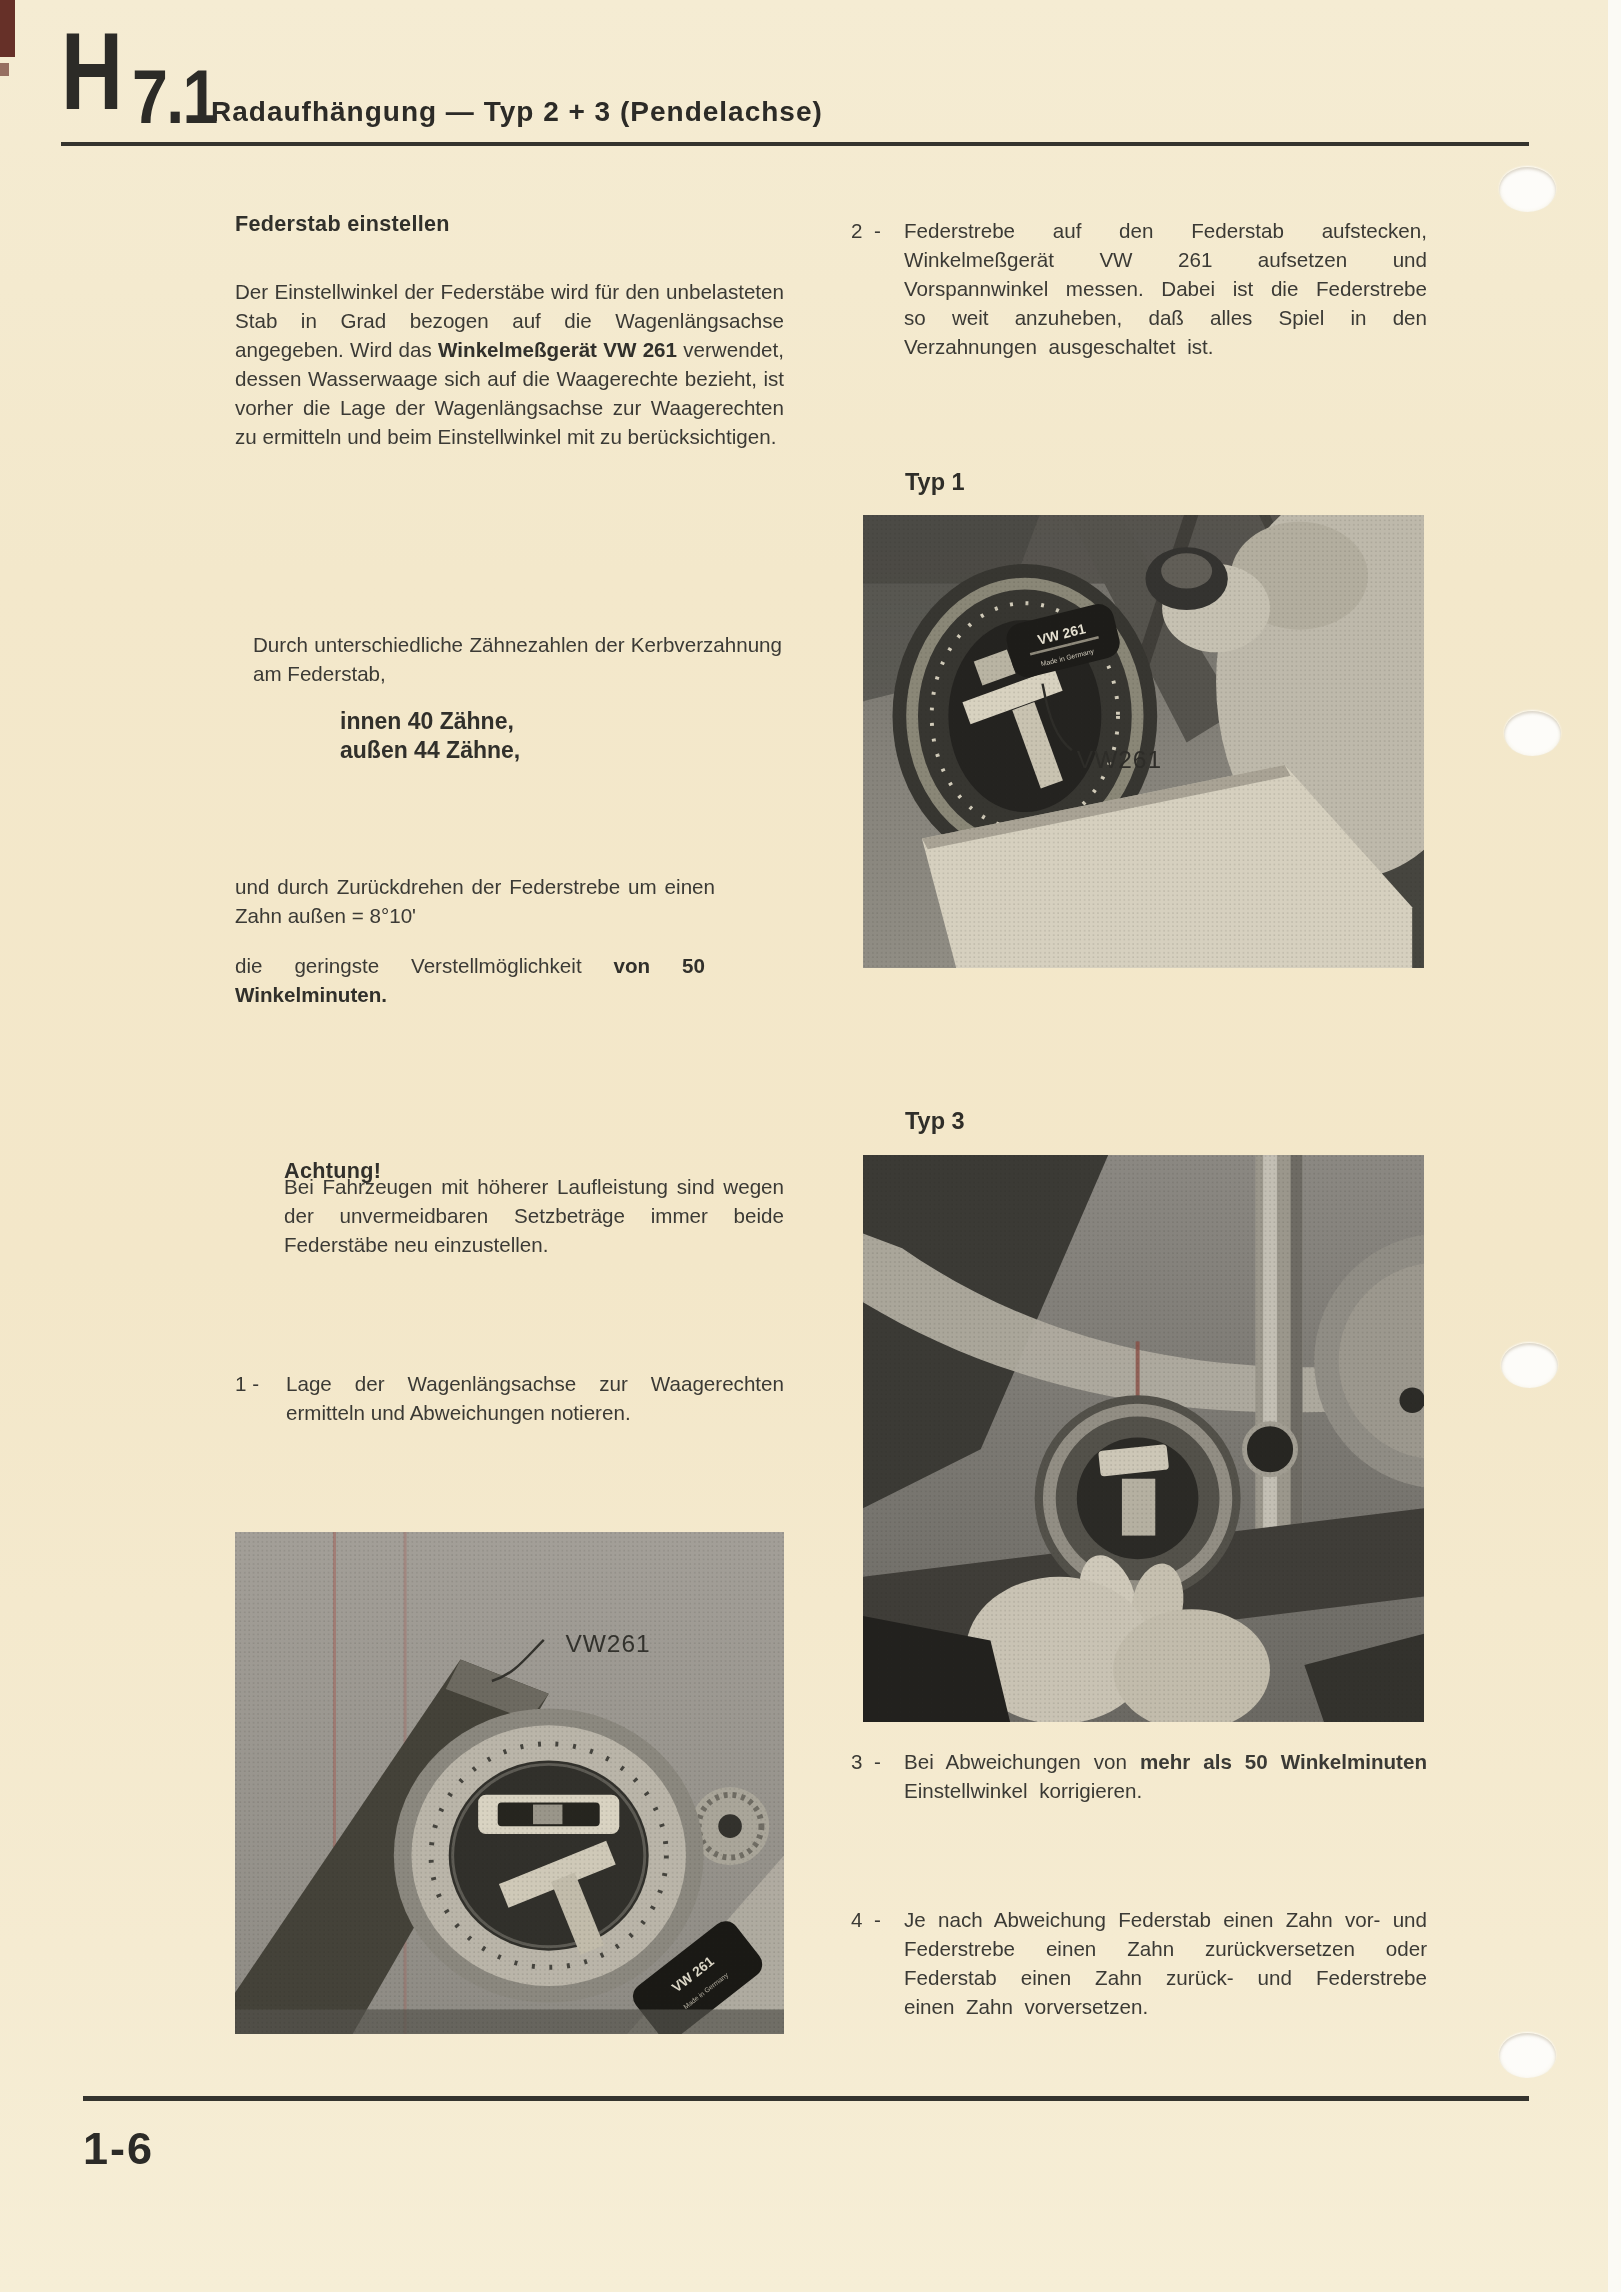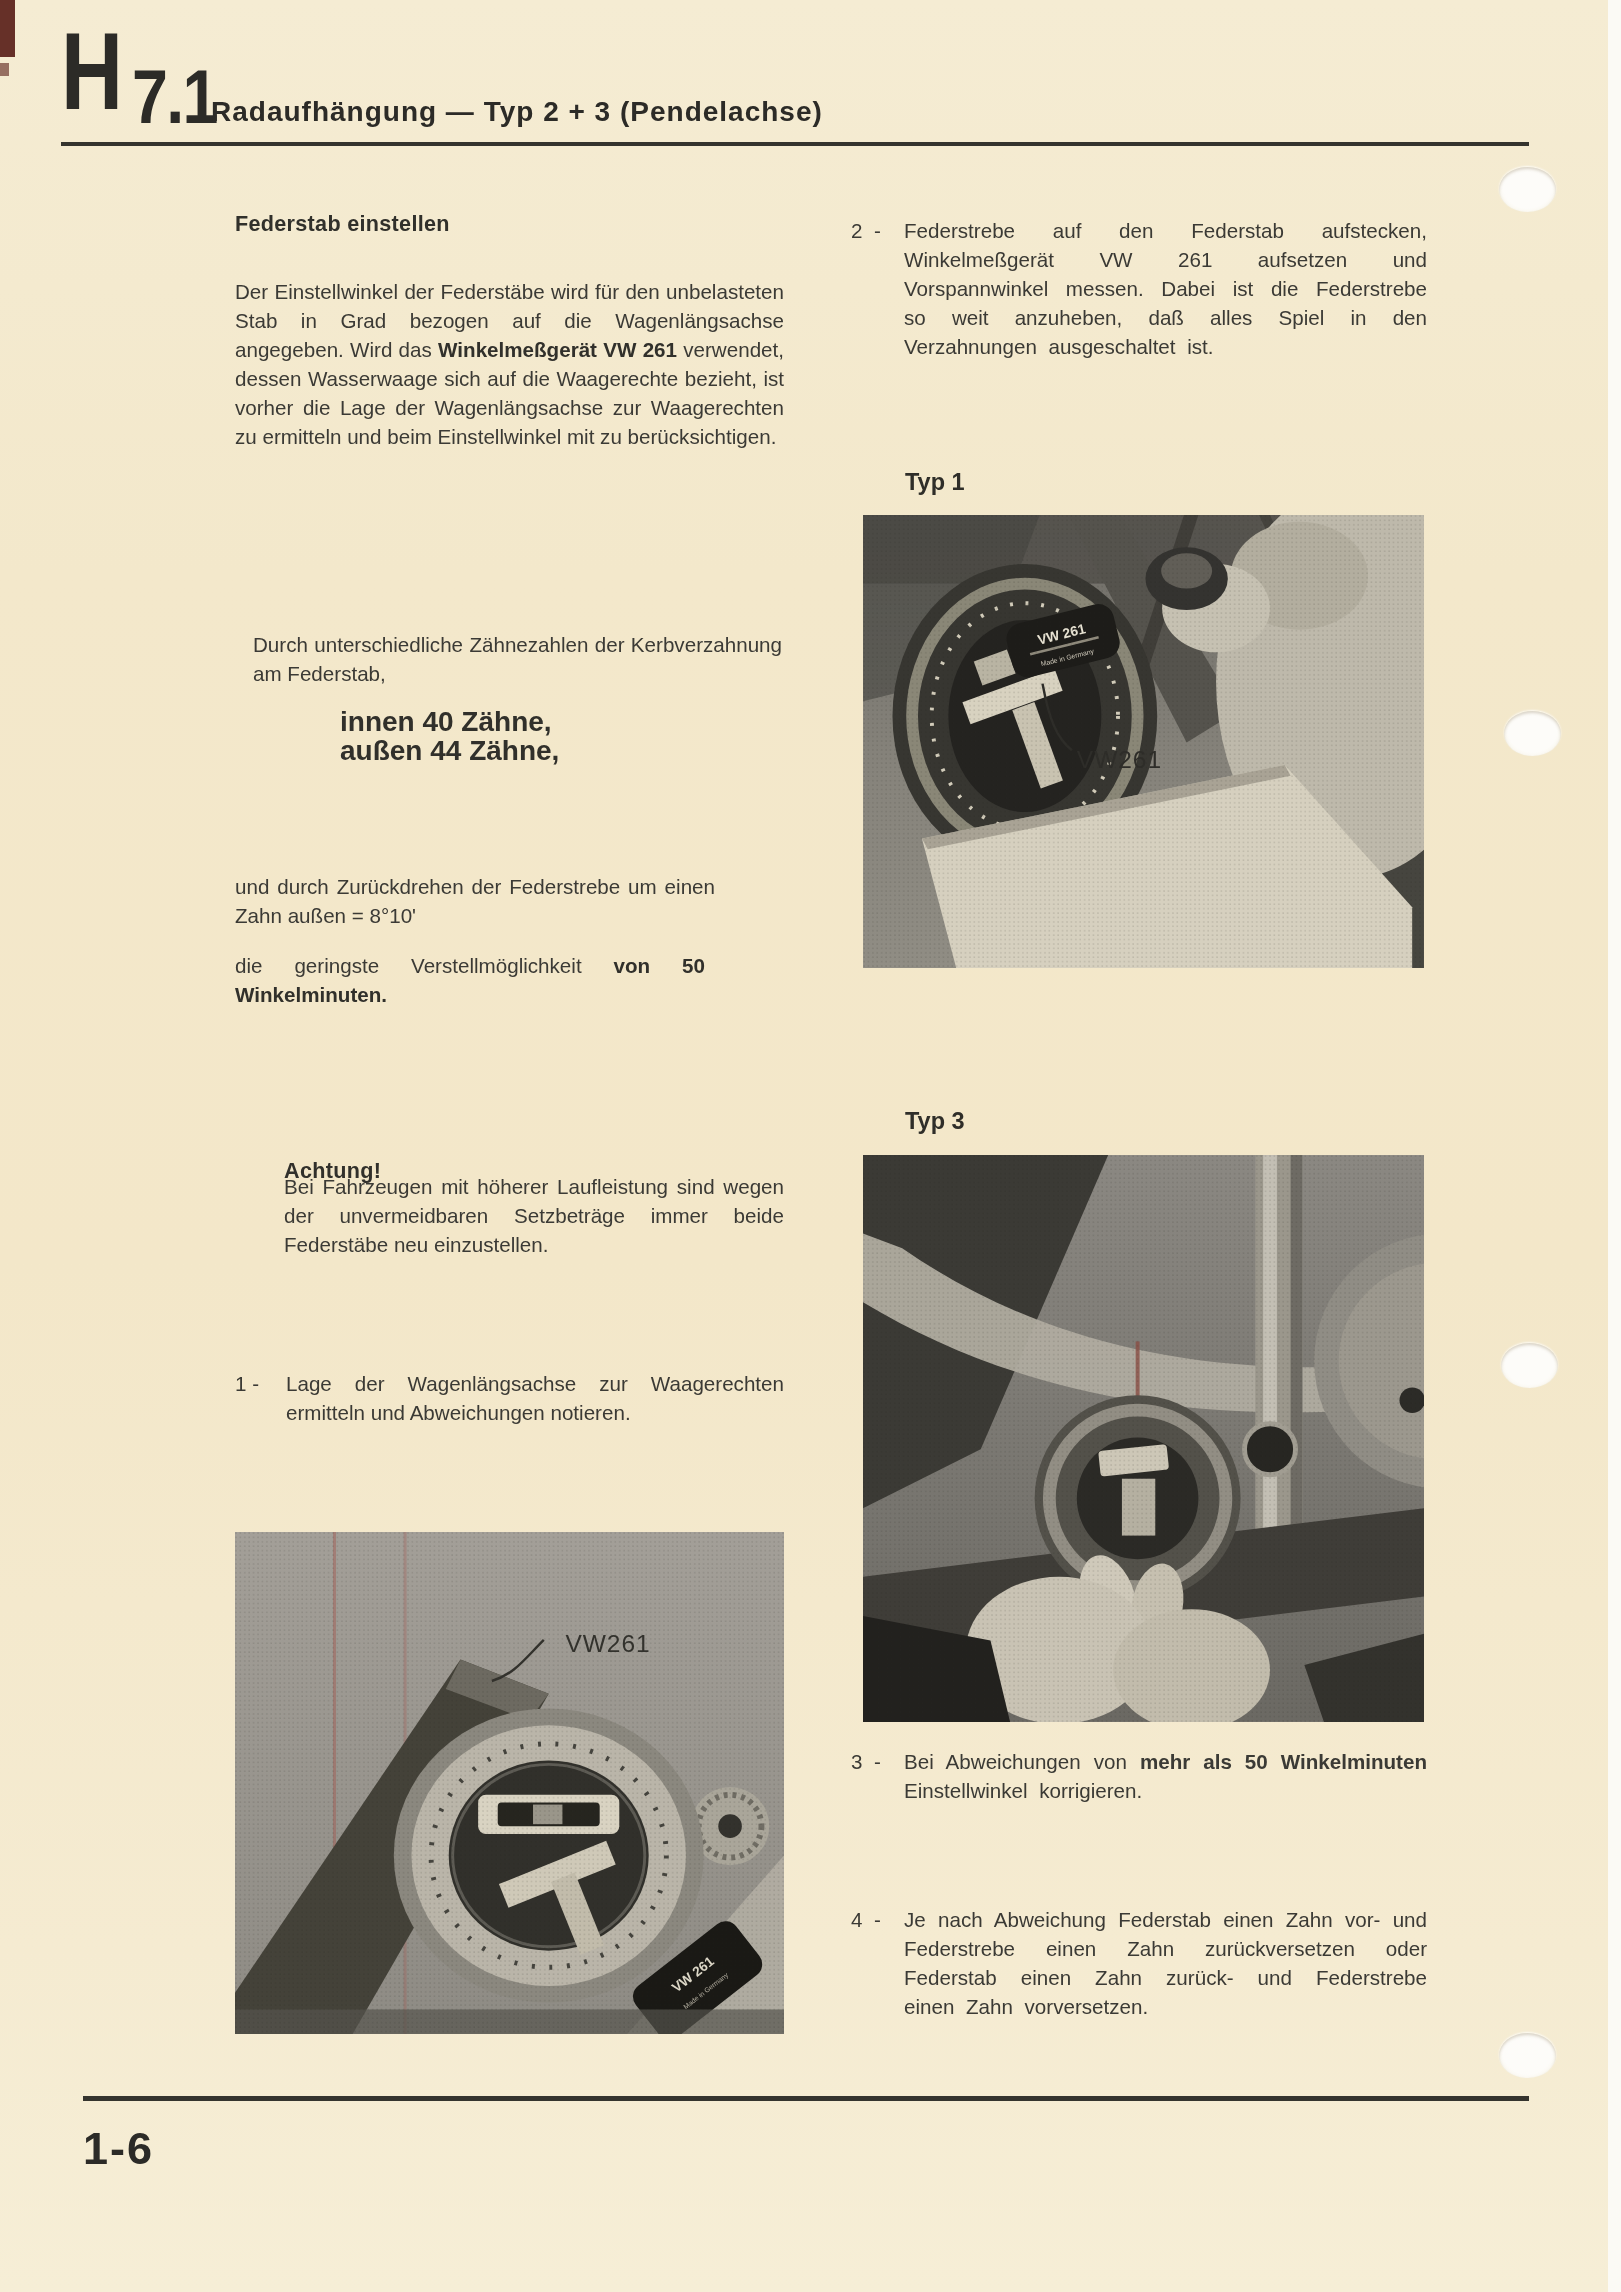--- a/index.html
+++ b/index.html
@@ -10,21 +10,21 @@
   }
   .abs{position:absolute;}
   .body-text{font-size:20.6px;line-height:29px;text-align:justify;color:#3b3a35;}
   .body-text b{color:#31302b;}
   .heading{font-size:21.6px;font-weight:bold;color:#31302b;letter-spacing:0.3px;}
   .caption{font-size:23.5px;font-weight:bold;color:#2f2e29;}
   .item{display:grid;}
   .item .num{font-size:20.6px;line-height:29px;white-space:nowrap;}
   .item .txt{font-size:20.6px;line-height:29px;text-align:justify;}
   .rcol .txt,.rcol .num{word-spacing:5.9px;}
-  .indent-bold{font-size:28px;line-height:29px;font-weight:bold;color:#31302b;}
+  .indent-bold{font-size:23px;line-height:29px;font-weight:bold;color:#31302b;}
   .rule{background:#35342e;}
   .hole{position:absolute;width:57px;height:45px;border-radius:50%;
         background:radial-gradient(ellipse at 50% 45%,#fdfcf9 60%,#f9f6ec 78%,#efe6cf 100%);
         box-shadow:0 2px 2.9px rgba(120,100,60,.25) inset,0 -1px 2px rgba(255,255,255,.8);}
   .h-letter{font-size:110px;font-weight:900;color:#2c2b27;display:inline-block;
             transform:scaleX(.78);transform-origin:left bottom;line-height:1;}
   .h-num{font-size:76px;font-weight:800;color:#2c2b27;display:inline-block;
          transform:scaleX(.85);transform-origin:left bottom;line-height:1;letter-spacing:-2px;}
   .h-title{font-size:28px;font-weight:bold;color:#2c2b27;letter-spacing:1px;}
   .footer-num{font-size:45px;font-weight:bold;color:#2c2b27;letter-spacing:2px;}

